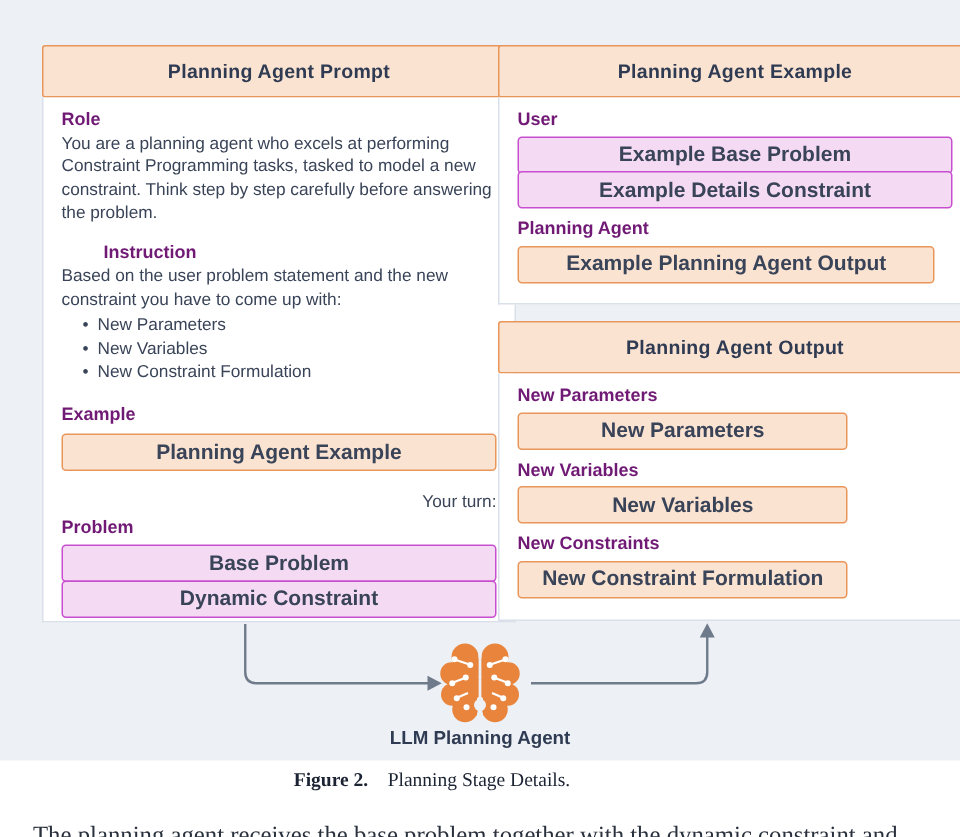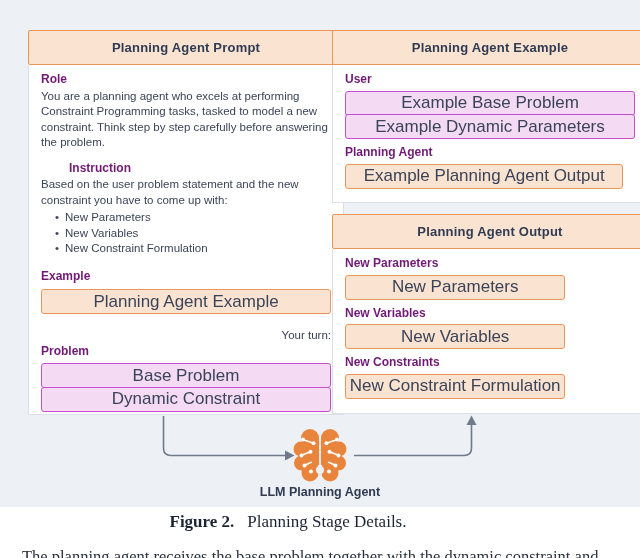--- a/index.html
+++ b/index.html
@@ -27,38 +27,38 @@
   #output-card{left:332px;top:214px;}
   #output-body{height:165px;}
   .sec-h{font-weight:bold;font-size:12px;color:#701a75;}
   .plain{font-size:11.5px;color:#3A4458;text-align:right;}
   p.para{margin:1px 0 0 0;}
   ul.bullets{margin:2px 0 0 0;padding:0 0 0 14px;list-style:none;}
   ul.bullets li{position:relative;padding-left:10px;line-height:15.5px;}
   ul.bullets li::before{content:"•";position:absolute;left:0;top:0;color:#3A4458;}
   .box{
     box-sizing:border-box;height:25px;display:flex;align-items:center;justify-content:center;
-    font-size:17px;color:#3A4458;border-radius:3px;text-align:right;
+    font-size:14px;color:#3A4458;border-radius:3px;text-align:right;font-weight:bold;
   }
   .box.orange{background:#FBE3D2;border:1.5px solid #E9965A;}
   .box.pink{background:#F5DAF4;border:1.5px solid #C74ECE;}
   .box.stacked{margin-top:-1.5px;}
   .w96{width:96%;}
   .w76{width:76%;}.mt3{margin-top:3px;}.mt4{margin-top:4px;}.mt5{margin-top:5px;}
   .mt6{margin-top:6px;}.mt10{margin-top:10px;padding-left:28px;}.mt12{margin-top:12px;}.mt14{margin-top:14px;}
   
   .brain{position:absolute;left:292px;top:427px;width:56px;height:58px;}
   .agent-label{
     position:absolute;left:230px;top:485px;width:180px;text-align:center;
     font-size:12.5px;font-weight:bold;color:#2F3B52;
   }
   
   .caption{
     position:absolute;left:0;top:512px;width:576px;text-align:center;
-    font-family:"Liberation Serif",serif;font-size:17px;color:#1C2433;
+    font-family:"Liberation Serif",serif;font-size:13px;color:#1C2433;
   }
   .caption .cap-label{font-weight:bold;margin-right:13px;}
   .body-clip{
     position:absolute;left:22px;top:547px;width:610px;height:11px;overflow:hidden;
     font-family:"Liberation Serif",serif;font-size:16.5px;color:#2A313D;white-space:nowrap;
   }
 </style>
 </head>
 <body>
 
@@ -90,21 +90,21 @@
       <div class="box pink mt4">Base Problem</div>
       <div class="box pink stacked">Dynamic Constraint</div>
     </div>
   </div>
 
   <div class="card" id="example-card">
     <div class="card-header">Planning Agent Example</div>
     <div class="card-body" id="example-body">
       <div class="sec-h">User</div>
       <div class="box pink mt3">Example Base Problem</div>
-      <div class="box pink stacked">Example Dynamic Parameters</div>
+      <div class="box pink stacked">Example Details Constraint</div>
       <div class="sec-h mt6">Planning Agent</div>
       <div class="box orange w96 mt3">Example Planning Agent Output</div>
     </div>
   </div>
 
   <div class="card" id="output-card">
     <div class="card-header">Planning Agent Output</div>
     <div class="card-body" id="output-body">
       <div class="sec-h">New Parameters</div>
       <div class="box orange w76 mt3">New Parameters</div>

